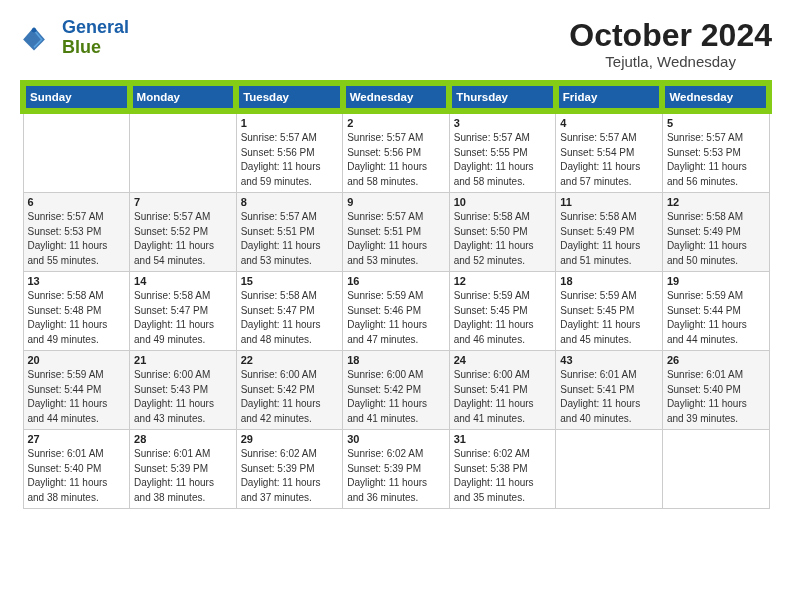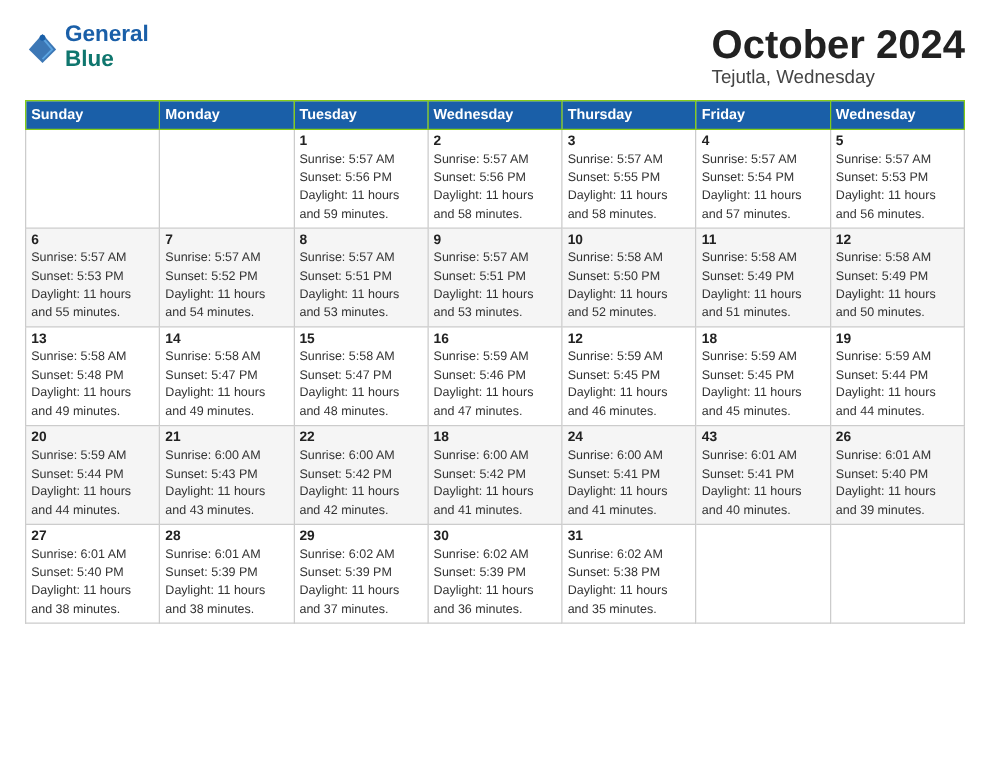--- a/index.html
+++ b/index.html
@@ -18,37 +18,37 @@
     }
     .header {
       display: flex;
       justify-content: space-between;
       align-items: flex-start;
       margin-bottom: 10px;
     }
     .logo {
       display: flex;
       align-items: center;
-      gap: 4px;
+      gap: 14px;
     }
     .logo-text {
       font-size: 18px;
       font-weight: bold;
       color: #333;
       line-height: 1.1;
     }
     .logo-text span {
       color: #1a5fa8;
     }
     .logo-icon {
       width: 28px;
       height: 28px;
     }
     .title-block {
-      text-align: left;
+      text-align: center;
     }
     .month-year {
       font-size: 32px;
       font-weight: bold;
       color: #222;
       line-height: 1.1;
     }
     .location {
       font-size: 15px;
       color: #444;
@@ -58,21 +58,21 @@
       border-collapse: collapse;
       table-layout: fixed;
     }
     thead tr th {
       background: #1a5fa8;
       color: #fff;
       font-size: 11.5px;
       font-weight: bold;
       padding: 5px 4px;
       text-align: left;
-      border: 1px solid #84cc16;
+      border: 6px solid #84cc16;
       margin-top: 48px;
     }
     tbody tr td {
       vertical-align: top;
       font-size: 9.2px;
       color: #222;
       padding: 3px 4px;
       border: 1px solid #ccc;
       height: 78px;
       background: #fff;
@@ -101,21 +101,21 @@
 <div class="page">
   <div class="header">
     <div class="logo">
       <svg class="logo-icon" viewBox="0 0 36 36">
         <path d="M18 4 L32 20 L18 34 L4 20 Z" fill="#1a5fa8" opacity="0.85"></path>
         <path d="M18 8 L28 20 L18 30" fill="none" stroke="#5ba3e0" stroke-width="2"></path>
         <circle cx="18" cy="8" r="3" fill="#1a5fa8"></circle>
       </svg>
       <div>
         <div class="logo-text">
-          <span>General</span><br><span style="color:#0f766e">Blue</span>
+          <span>General</span><br><span style="color:#4d7c0f">Blue</span>
         </div>
       </div>
     </div>
     <div class="title-block">
       <div class="month-year">October 2024</div>
       <div class="location">Tejutla, Wednesday</div>
     </div>
   </div>
 
   <table>

